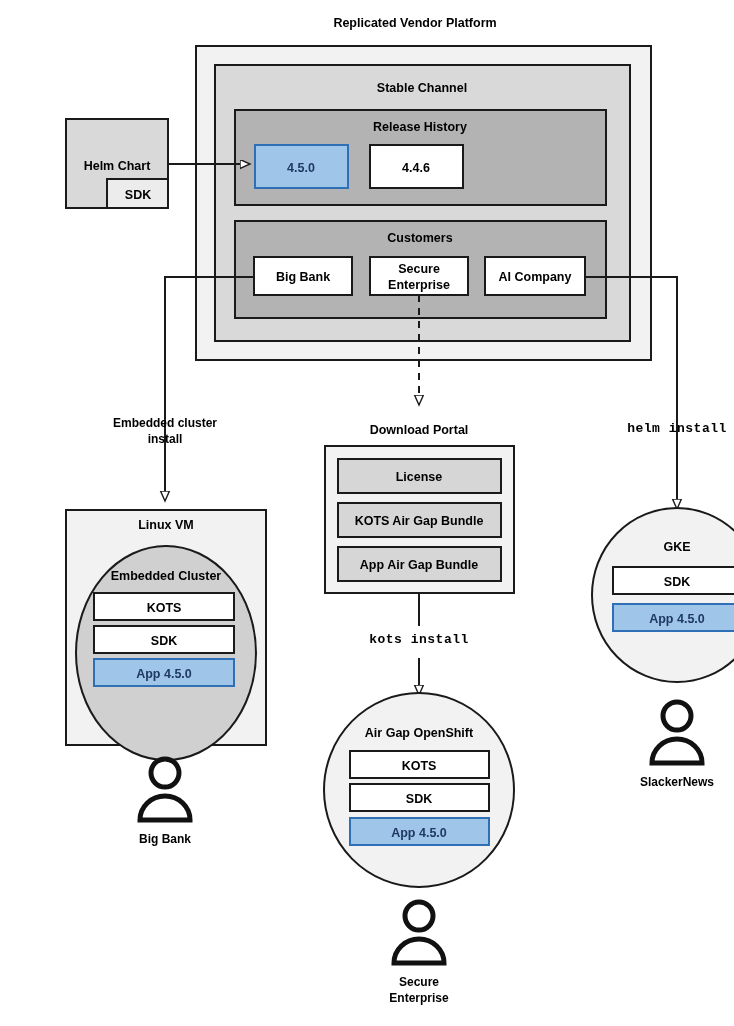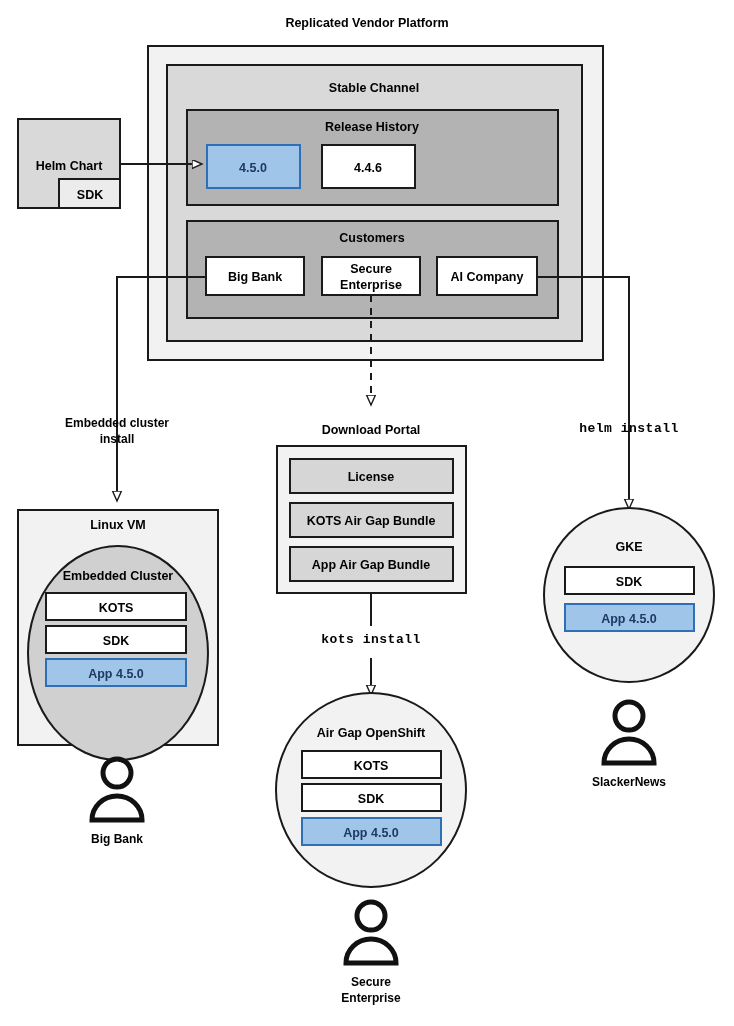--- a/index.html
+++ b/index.html
@@ -1,17 +1,17 @@
 <!DOCTYPE html>
 <html><head>
 <meta charset="utf-8">
 <style>
   html,body{margin:0;padding:0;background:#ffffff;}
   body{width:734px;height:1026px;font-family:"Liberation Sans",sans-serif;overflow:hidden;}
-  #stage{position:relative;width:596px;height:1026px;}
+  #stage{position:relative;width:596px;height:1026px;margin-left:48px;}
   svg{display:block;}
   .bx{stroke:#1a1a1a;stroke-width:2;}
   .bx-outer{fill:#f2f2f2;}
   .bx-l2{fill:#d9d9d9;}
   .bx-l3{fill:#b3b3b3;}
   .bx-white{fill:#ffffff;}
   .bx-light{fill:#ececec;}
   .bx-gray{fill:#d6d6d6;}
   .bx-ellipse-dark{fill:#d0d0d0;}
   .bx-blue{fill:#9fc5e8;stroke:#2f6fb5;stroke-width:2;}

